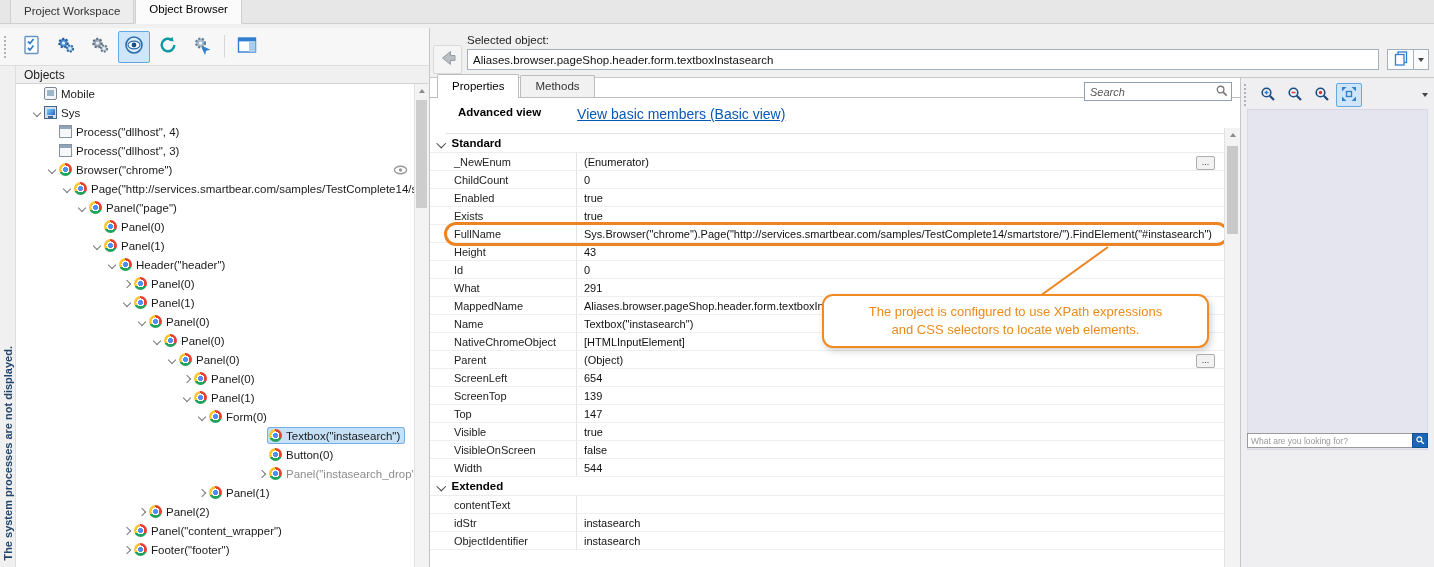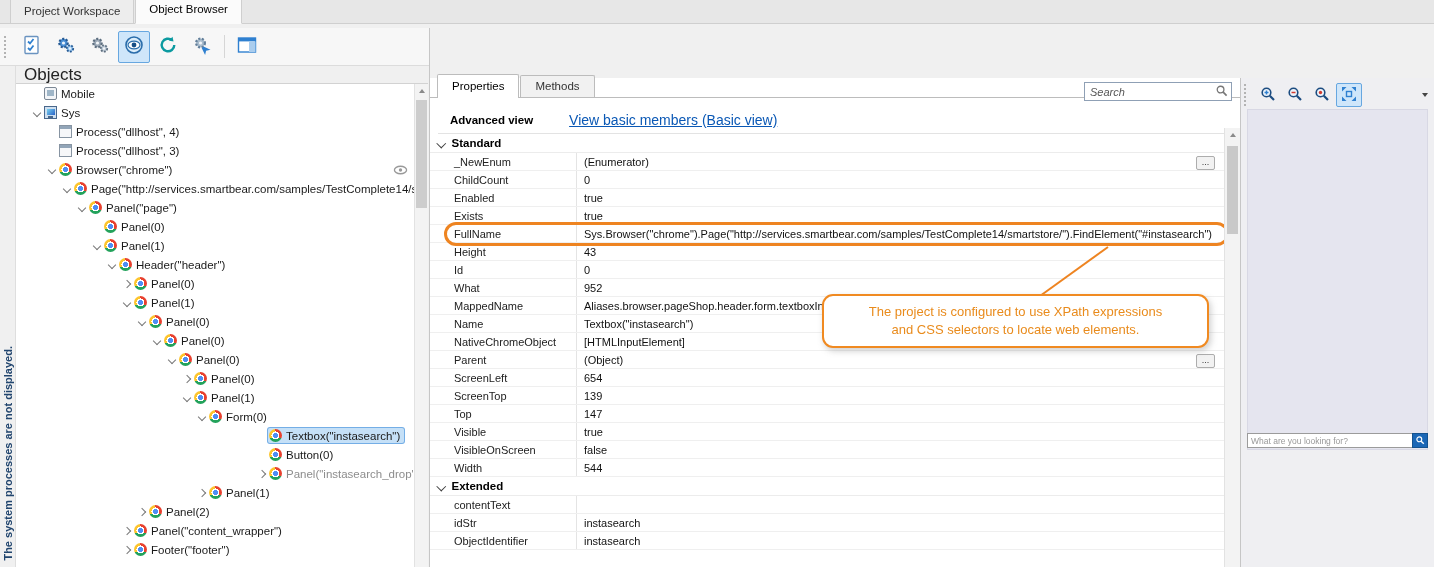--- a/index.html
+++ b/index.html
@@ -34,21 +34,21 @@
   .tri{width:0;height:0;border-left:3.5px solid transparent;border-right:3.5px solid transparent;border-top:4.5px solid #444}
 
   
   .sidenote{position:absolute;left:0;top:66px;width:16px;bottom:0;background:#f0f0f0;border-right:1px solid #dedede;
             display:flex;flex-direction:column;justify-content:flex-end;align-items:center;box-sizing:border-box}
   .sidenote span{writing-mode:vertical-rl;transform:rotate(180deg);font-size:11px;font-weight:bold;color:#21456e;
                  white-space:nowrap;padding:6px 0 6px 0}
 
   
   .objhdr{position:absolute;left:16px;top:66px;width:412px;height:18px;background:#f0f0f0;border-bottom:1px solid #d2d2d2;
-          font-size:17px;line-height:18px;padding-left:8px;box-sizing:border-box;color:#222}
+          font-size:12px;line-height:18px;padding-left:8px;box-sizing:border-box;color:#222}
   .treewrap{position:absolute;left:16px;top:84px;width:398px;bottom:0;background:#fff;overflow:hidden}
   .trow{display:flex;align-items:center;height:19px;white-space:nowrap;font-size:11.5px;color:#1a1a1a}
   .twisty{width:12px;flex:0 0 12px;height:100%;display:flex;align-items:center;justify-content:center}
   .chv{display:inline-block;width:5px;height:5px;border-right:1.5px solid #787878;border-bottom:1.5px solid #787878;transform:rotate(45deg)}
   .chv.collapsed{transform:rotate(-45deg)}
   .chv.dark{border-color:#3c3c3c;width:5.5px;height:5.5px}
   .tbox{display:flex;align-items:center;padding:1px 4px 1px 1px;border-radius:2px}
   .sel .tbox{background:#c5e0f7;box-shadow:0 0 0 1px #74aee6}
   .muted .tlabel{color:#8d8d8d}
   .tlabel{padding-left:4px}
@@ -78,21 +78,21 @@
   .main{position:absolute;left:430px;top:78px;width:810px;bottom:0;background:#fff}
   .ptabbar{position:absolute;left:0;top:0;right:0;height:20px;background:#fff;border-bottom:1px solid #bcbcbc;
            display:flex;align-items:flex-end;padding-left:7px;box-sizing:border-box}
   .ptab{height:21px;line-height:21px;padding:0 14px;font-size:11.5px;background:#f1f1f1;border:1px solid #bcbcbc;border-bottom:none;
         margin-right:1px;border-radius:2px 2px 0 0;color:#333}
   .ptab.active{background:#fff;margin-bottom:-1px;height:23px;line-height:23px;color:#000}
   .psearch{position:absolute;right:8px;top:4px;width:148px;height:19px;border:1px solid #8fa0b5;background:#fff;
            display:flex;align-items:center;padding:0 3px;box-sizing:border-box}
   .psearch input{flex:1;border:none;outline:none;font-size:11px;color:#333;min-width:0;font-family:inherit;background:transparent}
   .psearch input::placeholder{color:#555;font-style:italic}
-  .advrow{position:absolute;left:8px;top:28px;right:16px;height:28px;display:flex;align-items:center;padding-left:12px;
+  .advrow{position:absolute;left:16px;top:28px;right:16px;height:28px;display:flex;align-items:flex-start;padding-left:12px;
           border-bottom:1px solid #e3e3e3;box-sizing:border-box;background:#fff}
   .advlabel{font-weight:bold;font-size:11.5px;color:#000}
   .advlink{margin-left:36px;font-size:14px;color:#0a58b5;text-decoration:underline}
   .grid{position:absolute;left:0;top:56px;right:16px;bottom:0;background:#fff;overflow:hidden}
   .gsec{display:flex;align-items:center;gap:7px;height:18px;padding-left:8px;border-bottom:1px solid #ececec;
         font-weight:bold;font-size:11.5px;background:#fff;color:#000}
   .grow{position:relative;display:flex;align-items:stretch;height:18px;border-bottom:1px solid #efefef;font-size:11px;box-sizing:border-box}
   .gname{flex:0 0 147px;width:147px;padding-left:24px;border-right:1px solid #e4e4e4;display:flex;align-items:center;
          overflow:hidden;white-space:nowrap;box-sizing:border-box;color:#222}
   .gval{flex:1;display:flex;align-items:center;padding-left:7px;overflow:hidden;white-space:nowrap;color:#111}
@@ -179,20 +179,40 @@
     <div class="sep"></div>
     <div class="tbtn">
       <span><svg width="20" height="20" viewBox="0 0 20 20">
             <rect x="1.5" y="3" width="17" height="14" fill="#fff" stroke="#2f80d0" stroke-width="1.4"></rect>
             <rect x="1.5" y="3" width="17" height="3.4" fill="#2f80d0"></rect>
             <rect x="12" y="6.4" width="6.5" height="10.6" fill="#aacdee"></rect>
           </svg></span>
     </div>
   </div>
 
+  <div class="selstrip">
+    <div class="backbtn">
+      <span><svg width="20" height="20" viewBox="0 0 20 20">
+            <path d="M12.5 3.5 L4.5 10 L12.5 16.5 L12.5 12.5 L17 12.5 L17 7.5 L12.5 7.5 Z" fill="#b9bec5" stroke="#959ba3" stroke-width="1"></path>
+          </svg></span>
+    </div>
+    <div class="sol">Selected object:</div>
+    <input class="soinput" type="text" value="Aliases.browser.pageShop.header.form.textboxInstasearch" style="">
+    <div class="copygroup">
+      <div class="copybtn">
+        <span><svg width="16" height="16" viewBox="0 0 16 16">
+              <rect x="5" y="2" width="8.5" height="10.5" fill="#fff" stroke="#2f80d0" stroke-width="1.3"></rect>
+              <rect x="2.5" y="4.5" width="8.5" height="10.5" fill="#fff" stroke="#2f80d0" stroke-width="1.3"></rect>
+            </svg></span>
+      </div>
+      <div class="copydrop">
+        <i class="tri"></i>
+      </div>
+    </div>
+  </div>
 
   <div class="sidenote">
     <span>The system processes are not displayed.</span>
   </div>
 
   <div class="objhdr">Objects</div>
   <div class="treewrap">
     <div>
         <div class="trow" style="padding-left: 15px;">
           <div class="twisty"></div>
@@ -470,21 +490,21 @@
         <div class="grow">
           <div class="gname">Height</div>
           <div class="gval">43</div>
         </div>
         <div class="grow">
           <div class="gname">Id</div>
           <div class="gval">0</div>
         </div>
         <div class="grow">
           <div class="gname">What</div>
-          <div class="gval">952</div>
+          <div class="gval">291</div>
         </div>
         <div class="grow">
           <div class="gname">MappedName</div>
           <div class="gval">Aliases.browser.pageShop.header.form.textboxInstasearch</div>
         </div>
         <div class="grow">
           <div class="gname">Name</div>
           <div class="gval">Textbox("instasearch")</div>
         </div>
         <div class="grow">

